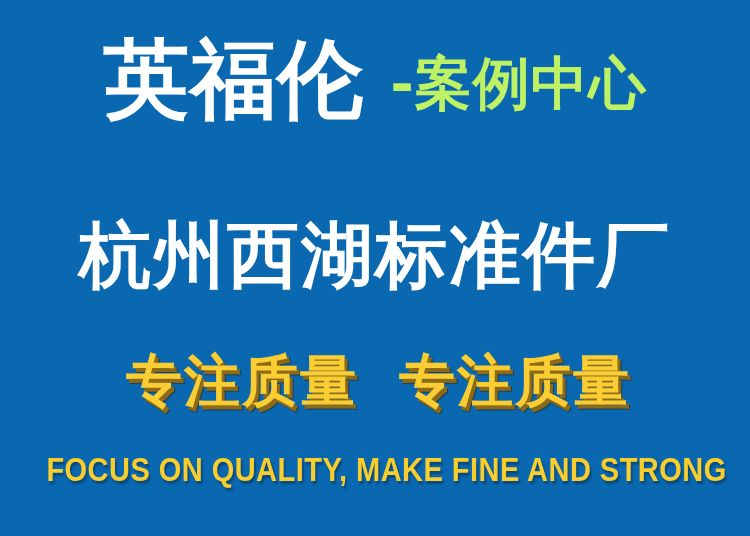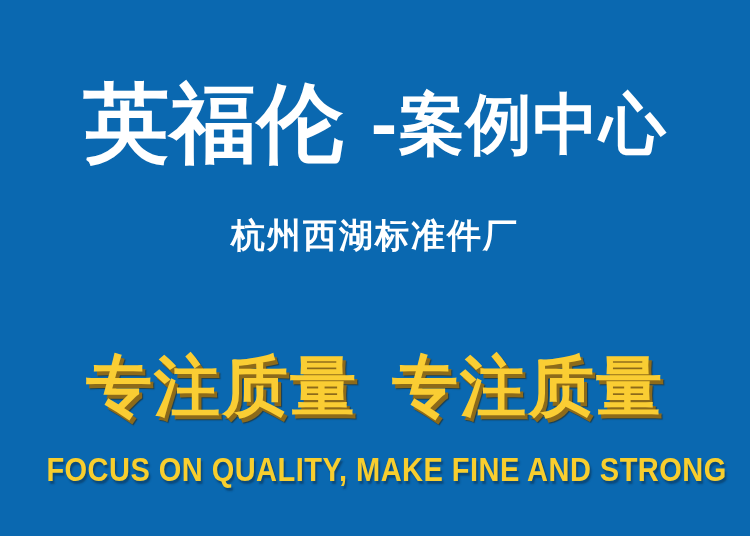--- a/index.html
+++ b/index.html
@@ -34,74 +34,74 @@
     white-space: nowrap;
   }
 
   .brand-name {
     font-family: "DejaVu Serif", "Liberation Serif", serif;
     font-weight: 700;
     font-size: 86px;
     line-height: 1;
     color: #FFFFFF;
     letter-spacing: 1px;
-    margin-top: 44px;
   }
 
   .brand-sub {
     font-family: "DejaVu Serif", "Liberation Serif", serif;
     font-weight: 700;
-    font-size: 66px;
+    font-size: 57px;
     line-height: 1;
-    color: #ffffff;
+    color: #bef264;
     letter-spacing: 1px;
     margin-left: 26px;
     position: relative;
     top: -6px;
   }
 
   
   .factory-row {
     position: absolute;
     left: 0;
     top: 218px;
     width: 750px;
     text-align: center;
     white-space: nowrap;
   }
 
   .factory-name {
     font-family: "DejaVu Sans", "Liberation Sans", sans-serif;
     font-weight: 700;
-    font-size: 34px;
+    font-size: 72px;
     line-height: 1.05;
     color: #FFFFFF;
     letter-spacing: 2px;
   }
 
   
   .slogan-row {
     position: absolute;
     left: 0;
     top: 352px;
     width: 750px;
     text-align: center;
     white-space: nowrap;
   }
 
   .slogan-text {
     font-family: "DejaVu Sans", "Liberation Sans", sans-serif;
     font-weight: 700;
-    font-size: 66px;
+    font-size: 56px;
     line-height: 1.05;
     color: #FACD33;
     letter-spacing: 2px;
     text-shadow:
       3px 4px 0 #8C6A1A,
       4px 5px 1px rgba(40, 30, 5, 0.55);
+    margin-left: 7px;
   }
 
   .slogan-gap {
     display: inline-block;
     width: 34px;
   }
 
   
   .tagline-row {
     position: absolute;

